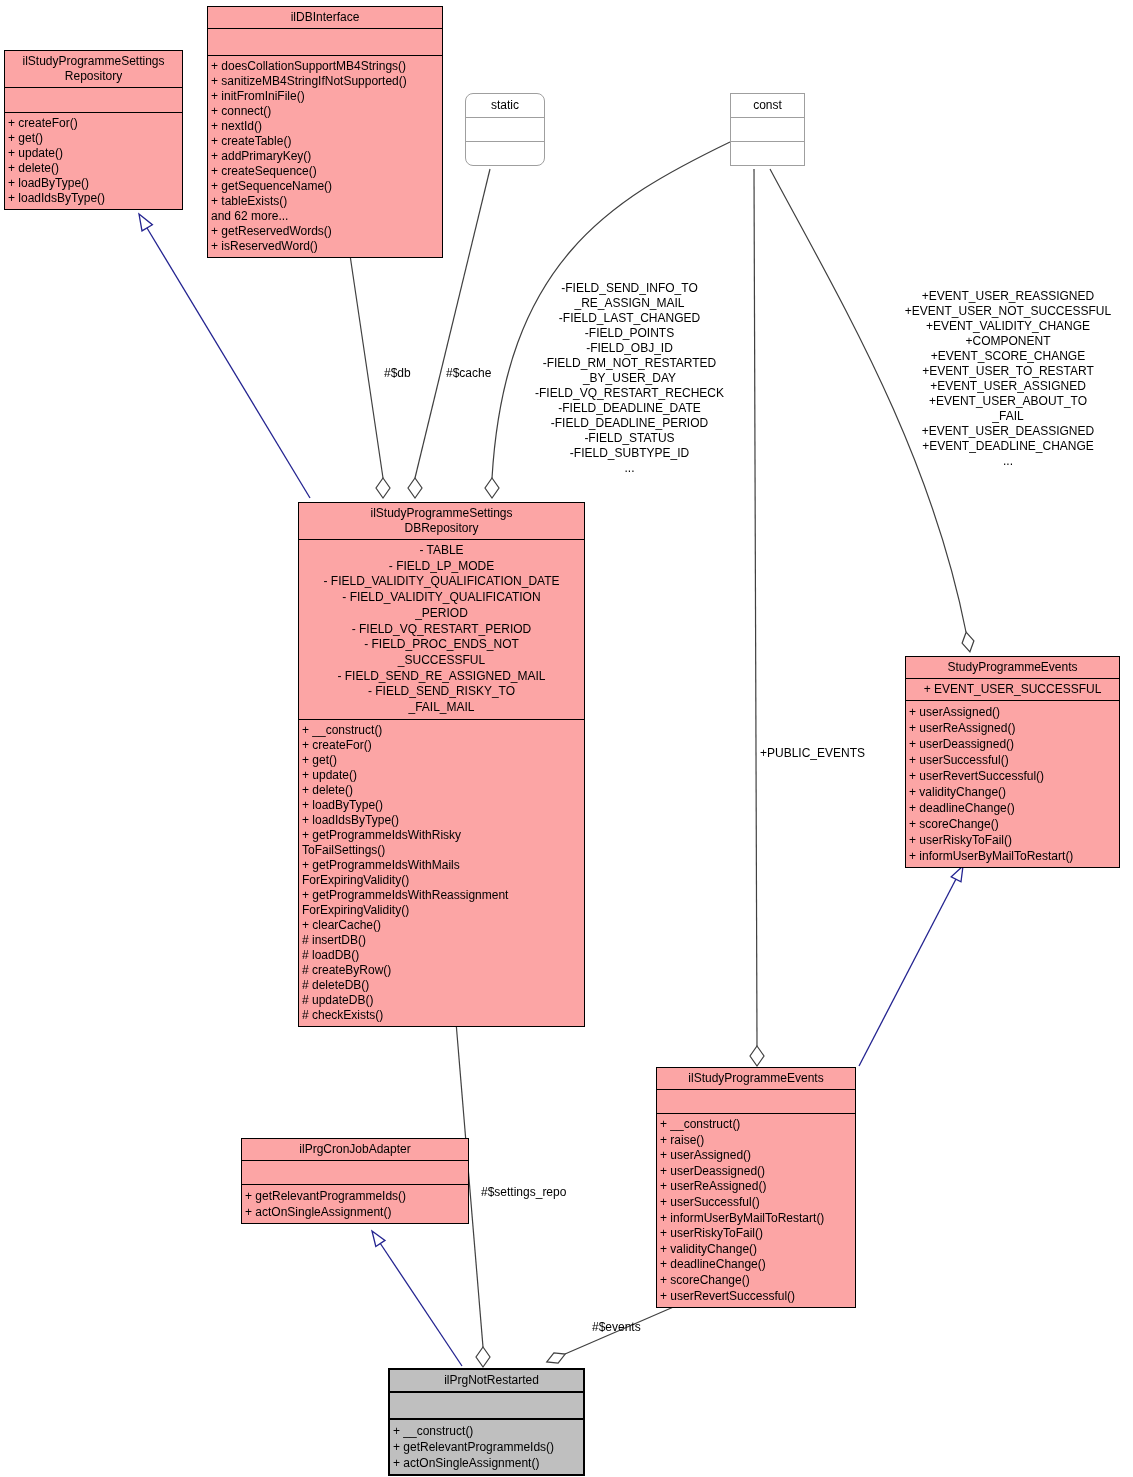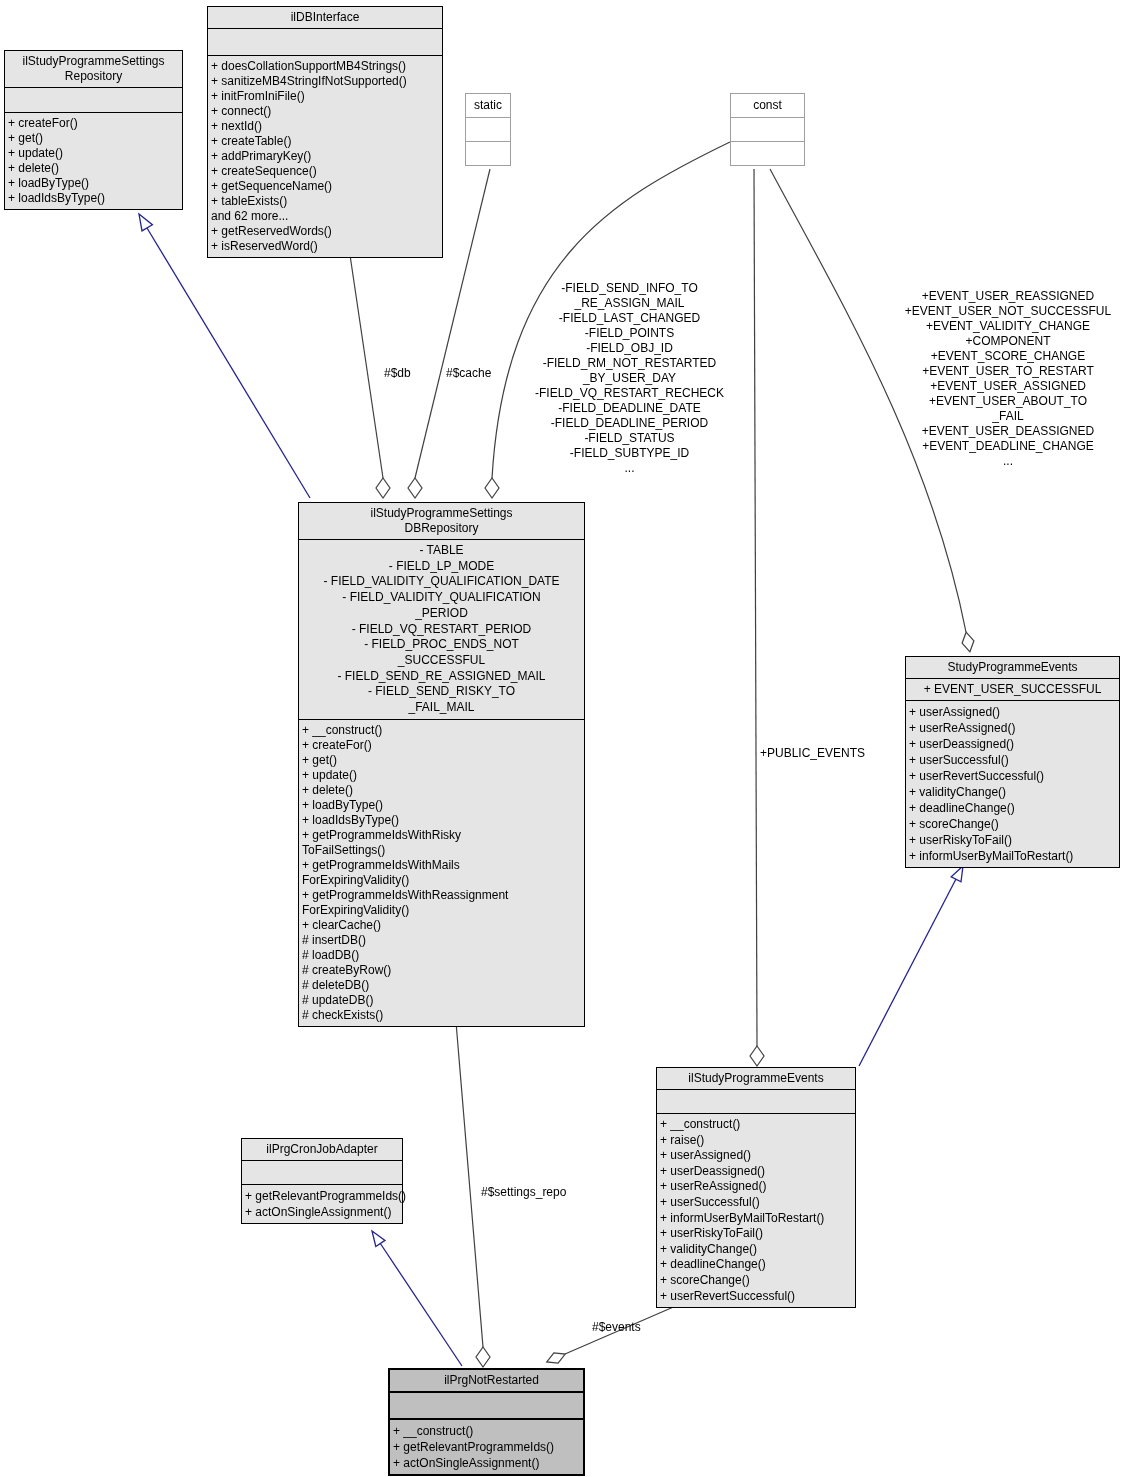--- a/index.html
+++ b/index.html
@@ -8,21 +8,21 @@
     width:1133px;height:1477px;
     background:#ffffff;
     font-family:"Liberation Sans", sans-serif;
     font-size:12px;
     color:#000000;
     overflow:hidden;
   }
   #edges{position:absolute;left:0;top:0;z-index:0;}
   .node{
     position:absolute;
-    background:#e5e5e5;
+    background:#fca5a5;
     border:1px solid #000000;
     z-index:2;
     box-sizing:border-box;
   }
   .node .n-title{
     border-bottom:1px solid #000000;
     text-align:center;
     padding:3px 2px;
     line-height:15px;
     white-space:nowrap;
@@ -136,21 +136,21 @@
         <div>+ addPrimaryKey()</div>
         <div>+ createSequence()</div>
         <div>+ getSequenceName()</div>
         <div>+ tableExists()</div>
         <div>and 62 more...</div>
         <div>+ getReservedWords()</div>
         <div>+ isReservedWord()</div>
       </div>
   </div>
 
-  <div class="helper" style="position:absolute;left:465px;top:93px;width:46px;z-index:2;box-sizing:border-box;">
+  <div class="helper" style="position:absolute;left:465px;top:93px;width:80px;z-index:2;box-sizing:border-box;border-radius:8px;">
     <div class="h-title">static</div>
     <div class="h-mid"></div>
     <div class="h-bot"></div>
   </div>
 
   <div class="helper" style="position:absolute;left:730px;top:93px;width:75px;z-index:2;box-sizing:border-box;">
     <div class="h-title">const</div>
     <div class="h-mid"></div>
     <div class="h-bot"></div>
   </div>
@@ -228,21 +228,21 @@
         <div>+ userSuccessful()</div>
         <div>+ informUserByMailToRestart()</div>
         <div>+ userRiskyToFail()</div>
         <div>+ validityChange()</div>
         <div>+ deadlineChange()</div>
         <div>+ scoreChange()</div>
         <div>+ userRevertSuccessful()</div>
       </div>
   </div>
 
-  <div class="node lh16" style="left:241px;top:1138px;width:162px;">
+  <div class="node lh16" style="left:241px;top:1138px;width:228px;">
     <div class="n-title">ilPrgCronJobAdapter</div>
     <div class="n-attrs" style="height:17px;"></div>
     <div class="n-methods">
         <div>+ getRelevantProgrammeIds()</div>
         <div>+ actOnSingleAssignment()</div>
       </div>
   </div>
 
   <div class="node highlight lh16" style="left:388px;top:1368px;width:197px;">
     <div class="n-title">ilPrgNotRestarted</div>

